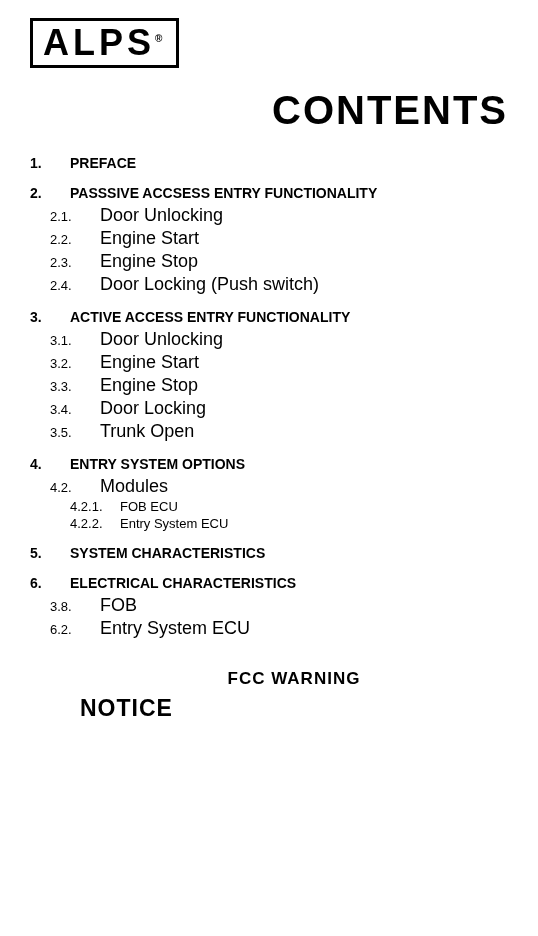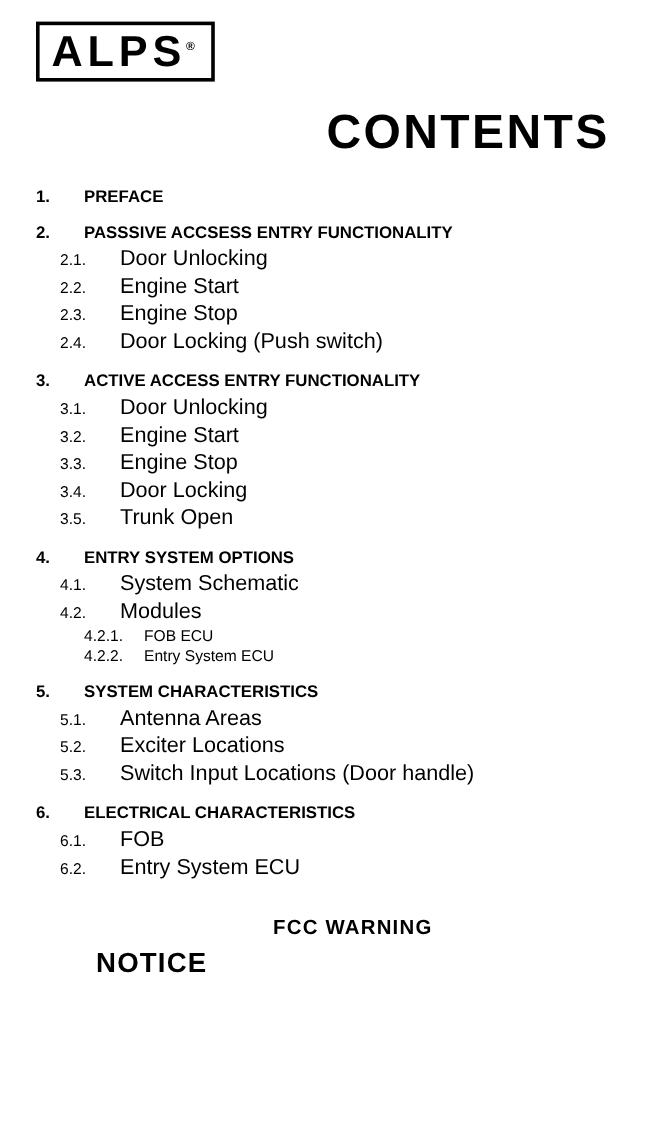--- a/index.html
+++ b/index.html
@@ -179,63 +179,45 @@
       <span class="sub-label">Trunk Open</span>
     </div>
   </div>
 
   <div class="section-header">
     <span class="section-num">4.</span>
     <span class="section-title">ENTRY SYSTEM OPTIONS</span>
   </div>
   <div class="sub-items">
     <div class="sub-item">
-      <span class="sub-num">4.1.</span>
-      <span class="sub-label">System Schematic</span>
-    </div>
-    <div class="sub-item">
       <span class="sub-num">4.2.</span>
       <span class="sub-label">Modules</span>
     </div>
     <div class="sub-sub-item">
       <span class="sub-sub-num">4.2.1.</span>
       <span class="sub-sub-label">FOB ECU</span>
     </div>
     <div class="sub-sub-item">
       <span class="sub-sub-num">4.2.2.</span>
       <span class="sub-sub-label">Entry System ECU</span>
     </div>
   </div>
 
   <div class="section-header">
     <span class="section-num">5.</span>
     <span class="section-title">SYSTEM CHARACTERISTICS</span>
   </div>
-  <div class="sub-items">
-    <div class="sub-item">
-      <span class="sub-num">5.1.</span>
-      <span class="sub-label">Antenna Areas</span>
-    </div>
-    <div class="sub-item">
-      <span class="sub-num">5.2.</span>
-      <span class="sub-label">Exciter Locations</span>
-    </div>
-    <div class="sub-item">
-      <span class="sub-num">5.3.</span>
-      <span class="sub-label">Switch Input Locations (Door handle)</span>
-    </div>
-  </div>
 
   <div class="section-header">
     <span class="section-num">6.</span>
     <span class="section-title">ELECTRICAL CHARACTERISTICS</span>
   </div>
   <div class="sub-items">
     <div class="sub-item">
-      <span class="sub-num">6.1.</span>
+      <span class="sub-num">3.8.</span>
       <span class="sub-label">FOB</span>
     </div>
     <div class="sub-item">
       <span class="sub-num">6.2.</span>
       <span class="sub-label">Entry System ECU</span>
     </div>
   </div>
 
   <div class="fcc-section">
     <div class="fcc-title">FCC WARNING</div>

